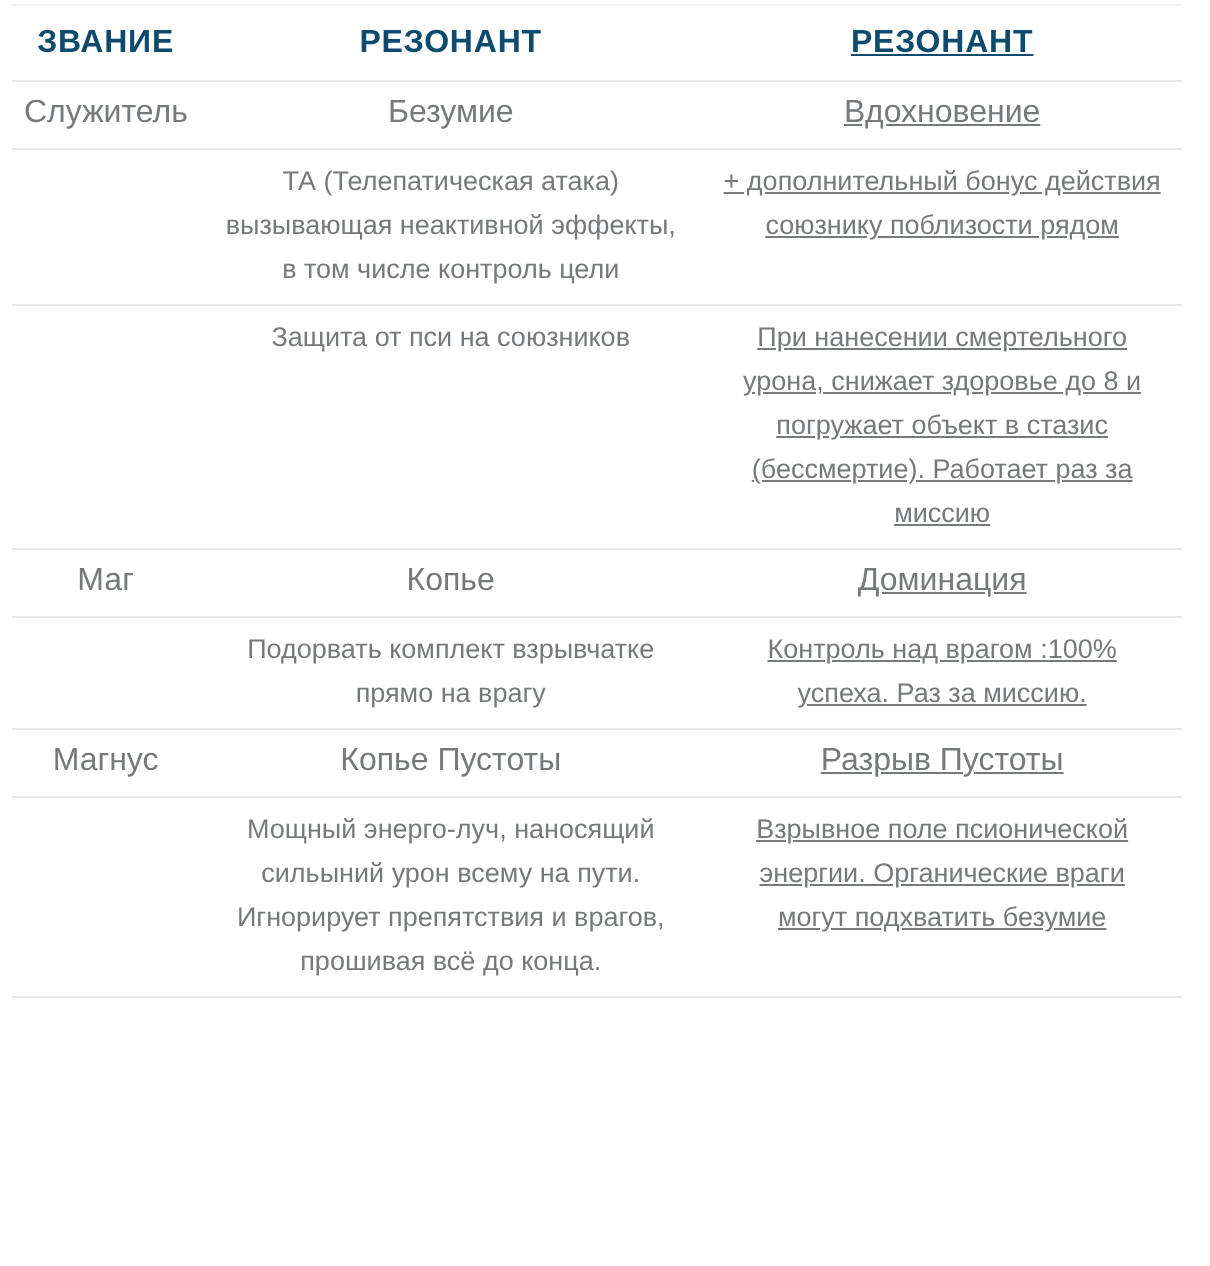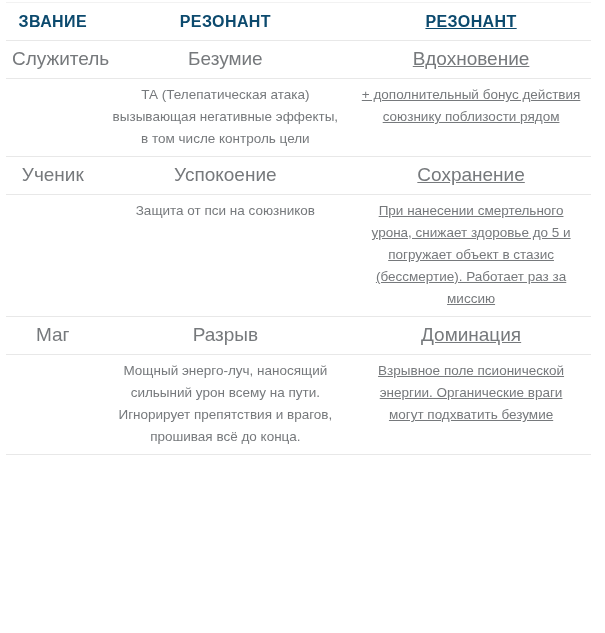--- a/index.html
+++ b/index.html
@@ -31,21 +31,21 @@
   .c3 { width: 41%; text-decoration: underline; }
   .hdr .cell {
     padding: 10px 6px 9px 6px;
     font-size: 16px;
     font-weight: bold;
     letter-spacing: 0.4px;
     color: #0c4a6e;
   }
   .name .cell {
     padding: 7px 6px 8px 6px;
-    font-size: 19px;
+    font-size: 16px;
     margin-top: 46px;
   }
   .desc .cell {
     padding: 5px 10px 6px 10px;
     font-size: 13.5px;
     line-height: 22px;
     vertical-align: top;
   }
 </style>
 </head>
@@ -59,42 +59,47 @@
     <div class="cell c3">РЕЗОНАНТ</div>
   </div>
 
   <div class="row name">
     <div class="cell c1">Служитель</div>
     <div class="cell c2">Безумие</div>
     <div class="cell c3">Вдохновение</div>
   </div>
   <div class="row desc">
     <div class="cell c1"></div>
-    <div class="cell c2">ТА (Телепатическая атака) вызывающая негативные эффекты, в том числе контроль цели</div>
+    <div class="cell c2">ТА (Телепатическая атака) вызывающая неактивной эффекты, в том числе контроль цели</div>
     <div class="cell c3">+ дополнительный бонус действия союзнику поблизости рядом</div>
   </div>
 
 
-  <div class="row name">
-    <div class="cell c1">Ученик</div>
-    <div class="cell c2">Успокоение</div>
-    <div class="cell c3">Сохранение</div>
-  </div>
   <div class="row desc">
     <div class="cell c1"></div>
     <div class="cell c2">Защита от пси на союзников</div>
-    <div class="cell c3">При нанесении смертельного урона, снижает здоровье до 5 и погружает объект в стазис (бессмертие). Работает раз за миссию</div>
+    <div class="cell c3">При нанесении смертельного урона, снижает здоровье до 8 и погружает объект в стазис (бессмертие). Работает раз за миссию</div>
   </div>
 
 
   <div class="row name">
     <div class="cell c1">Маг</div>
-    <div class="cell c2">Разрыв</div>
+    <div class="cell c2">Копье</div>
     <div class="cell c3">Доминация</div>
   </div>
+  <div class="row desc">
+    <div class="cell c1"></div>
+    <div class="cell c2">Подорвать комплект взрывчатке прямо на врагу</div>
+    <div class="cell c3">Контроль над врагом :100% успеха. Раз за миссию.</div>
+  </div>
 
+  <div class="row name">
+    <div class="cell c1">Магнус</div>
+    <div class="cell c2">Копье Пустоты</div>
+    <div class="cell c3">Разрыв Пустоты</div>
+  </div>
   <div class="row desc">
     <div class="cell c1"></div>
     <div class="cell c2">Мощный энерго-луч, наносящий сильыний урон всему на пути. Игнорирует препятствия и врагов, прошивая всё до конца.</div>
     <div class="cell c3">Взрывное поле псионической энергии. Органические враги могут подхватить безумие</div>
   </div>
 
 </div>
 
 </body></html>

